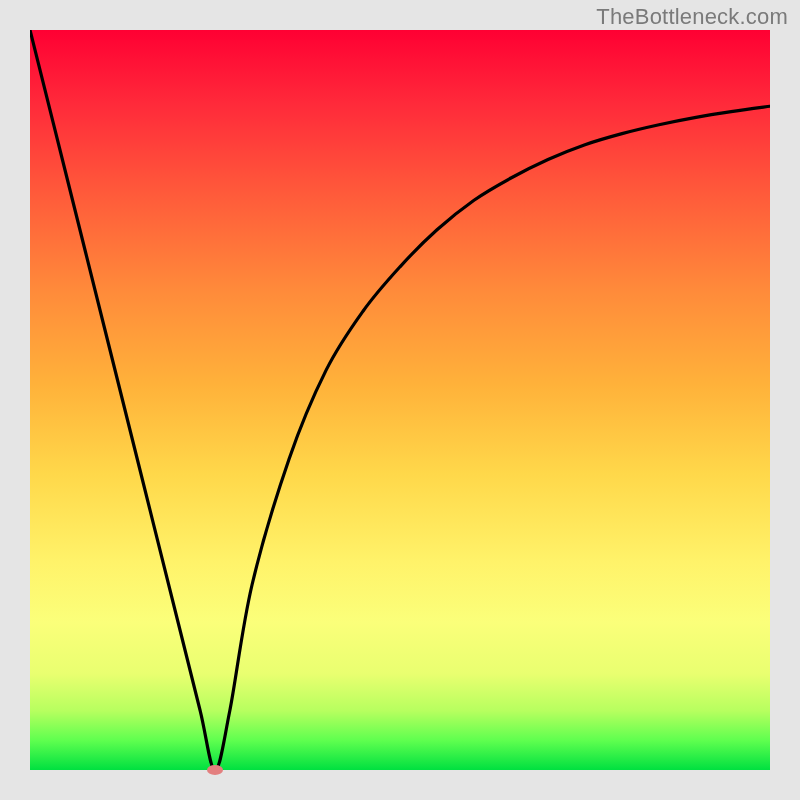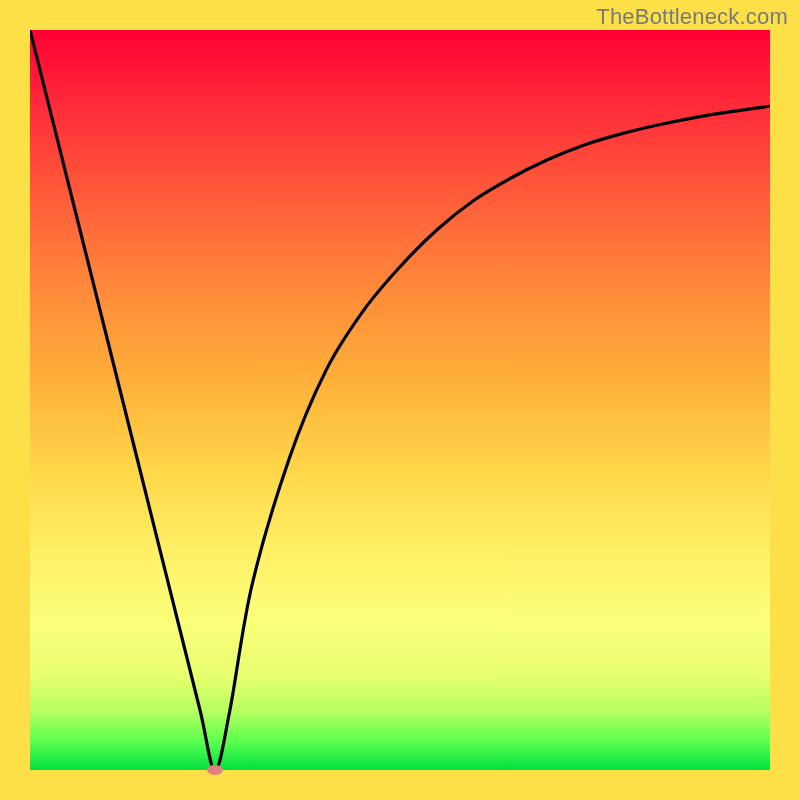--- a/index.html
+++ b/index.html
@@ -8,21 +8,21 @@
     width: 800px;
     height: 800px;
     background: #000;
     overflow: hidden;
     font-family: Arial, Helvetica, sans-serif;
   }
   .frame {
     position: relative;
     width: 800px;
     height: 800px;
-    background: #fde047;
+    background: #e5e5e5;
     text-align: right;
   }
   .plot-area {
     position: absolute;
     left: 30px;
     top: 30px;
     width: 740px;
     height: 740px;
     background: linear-gradient(
       to bottom,

